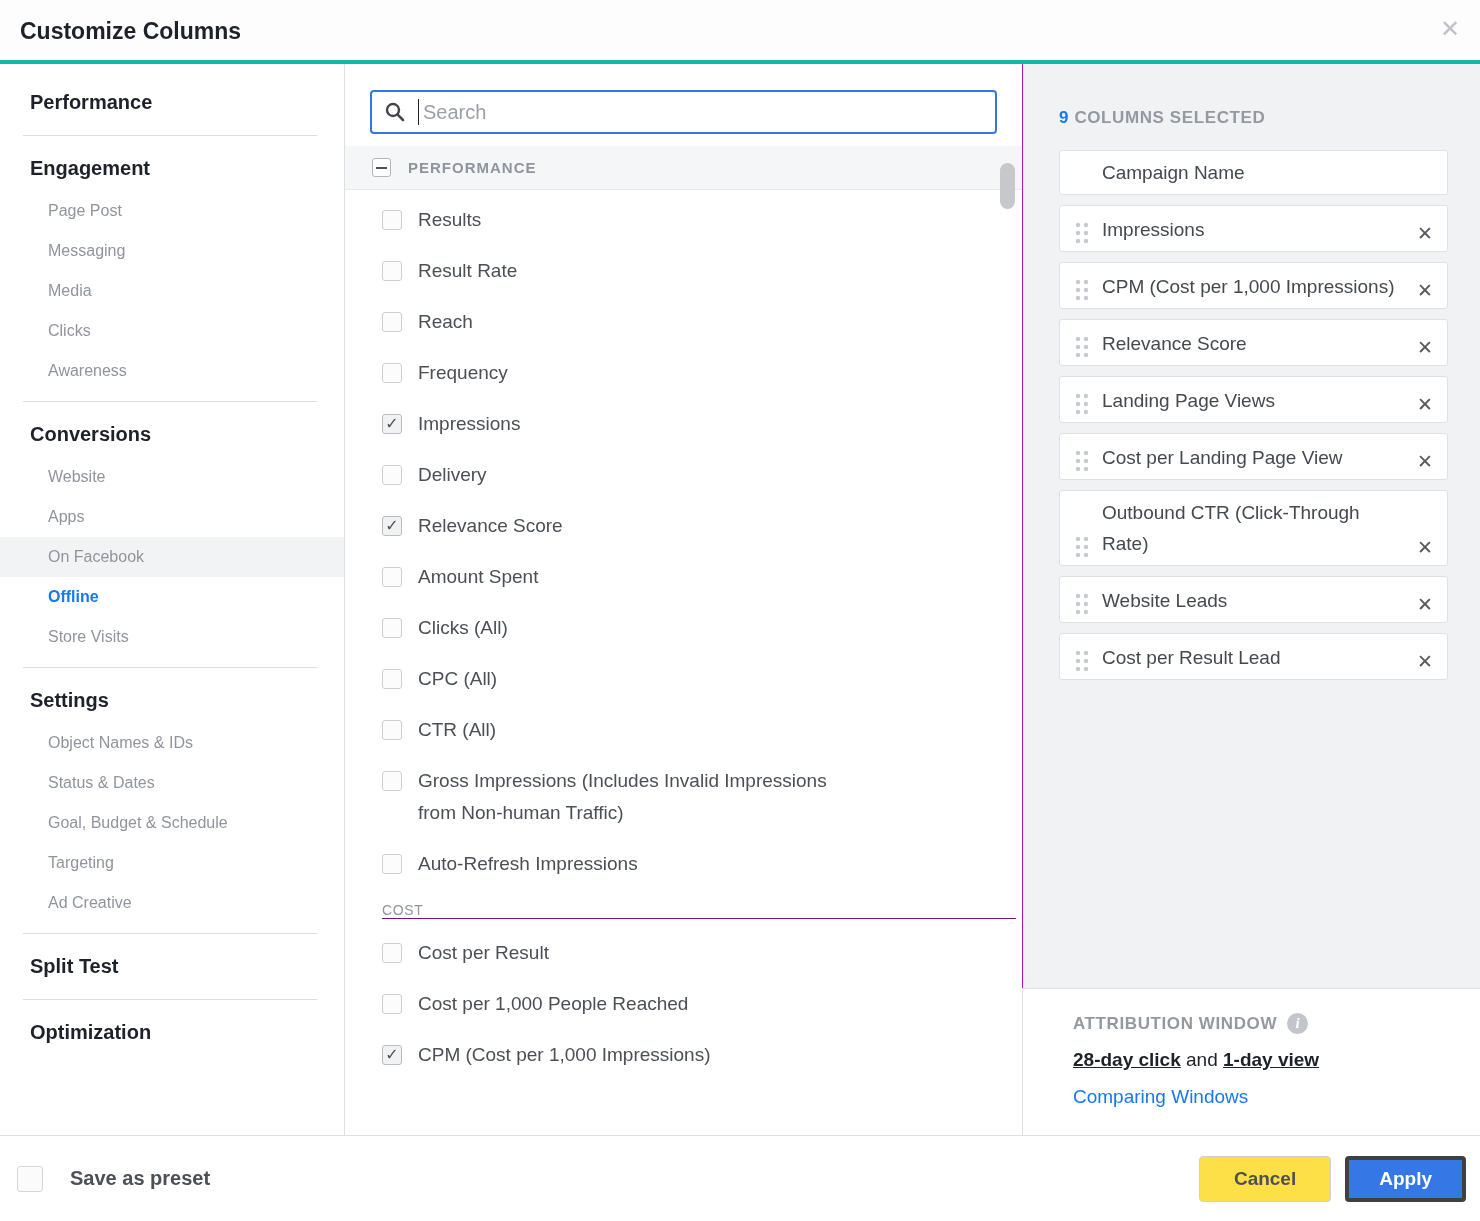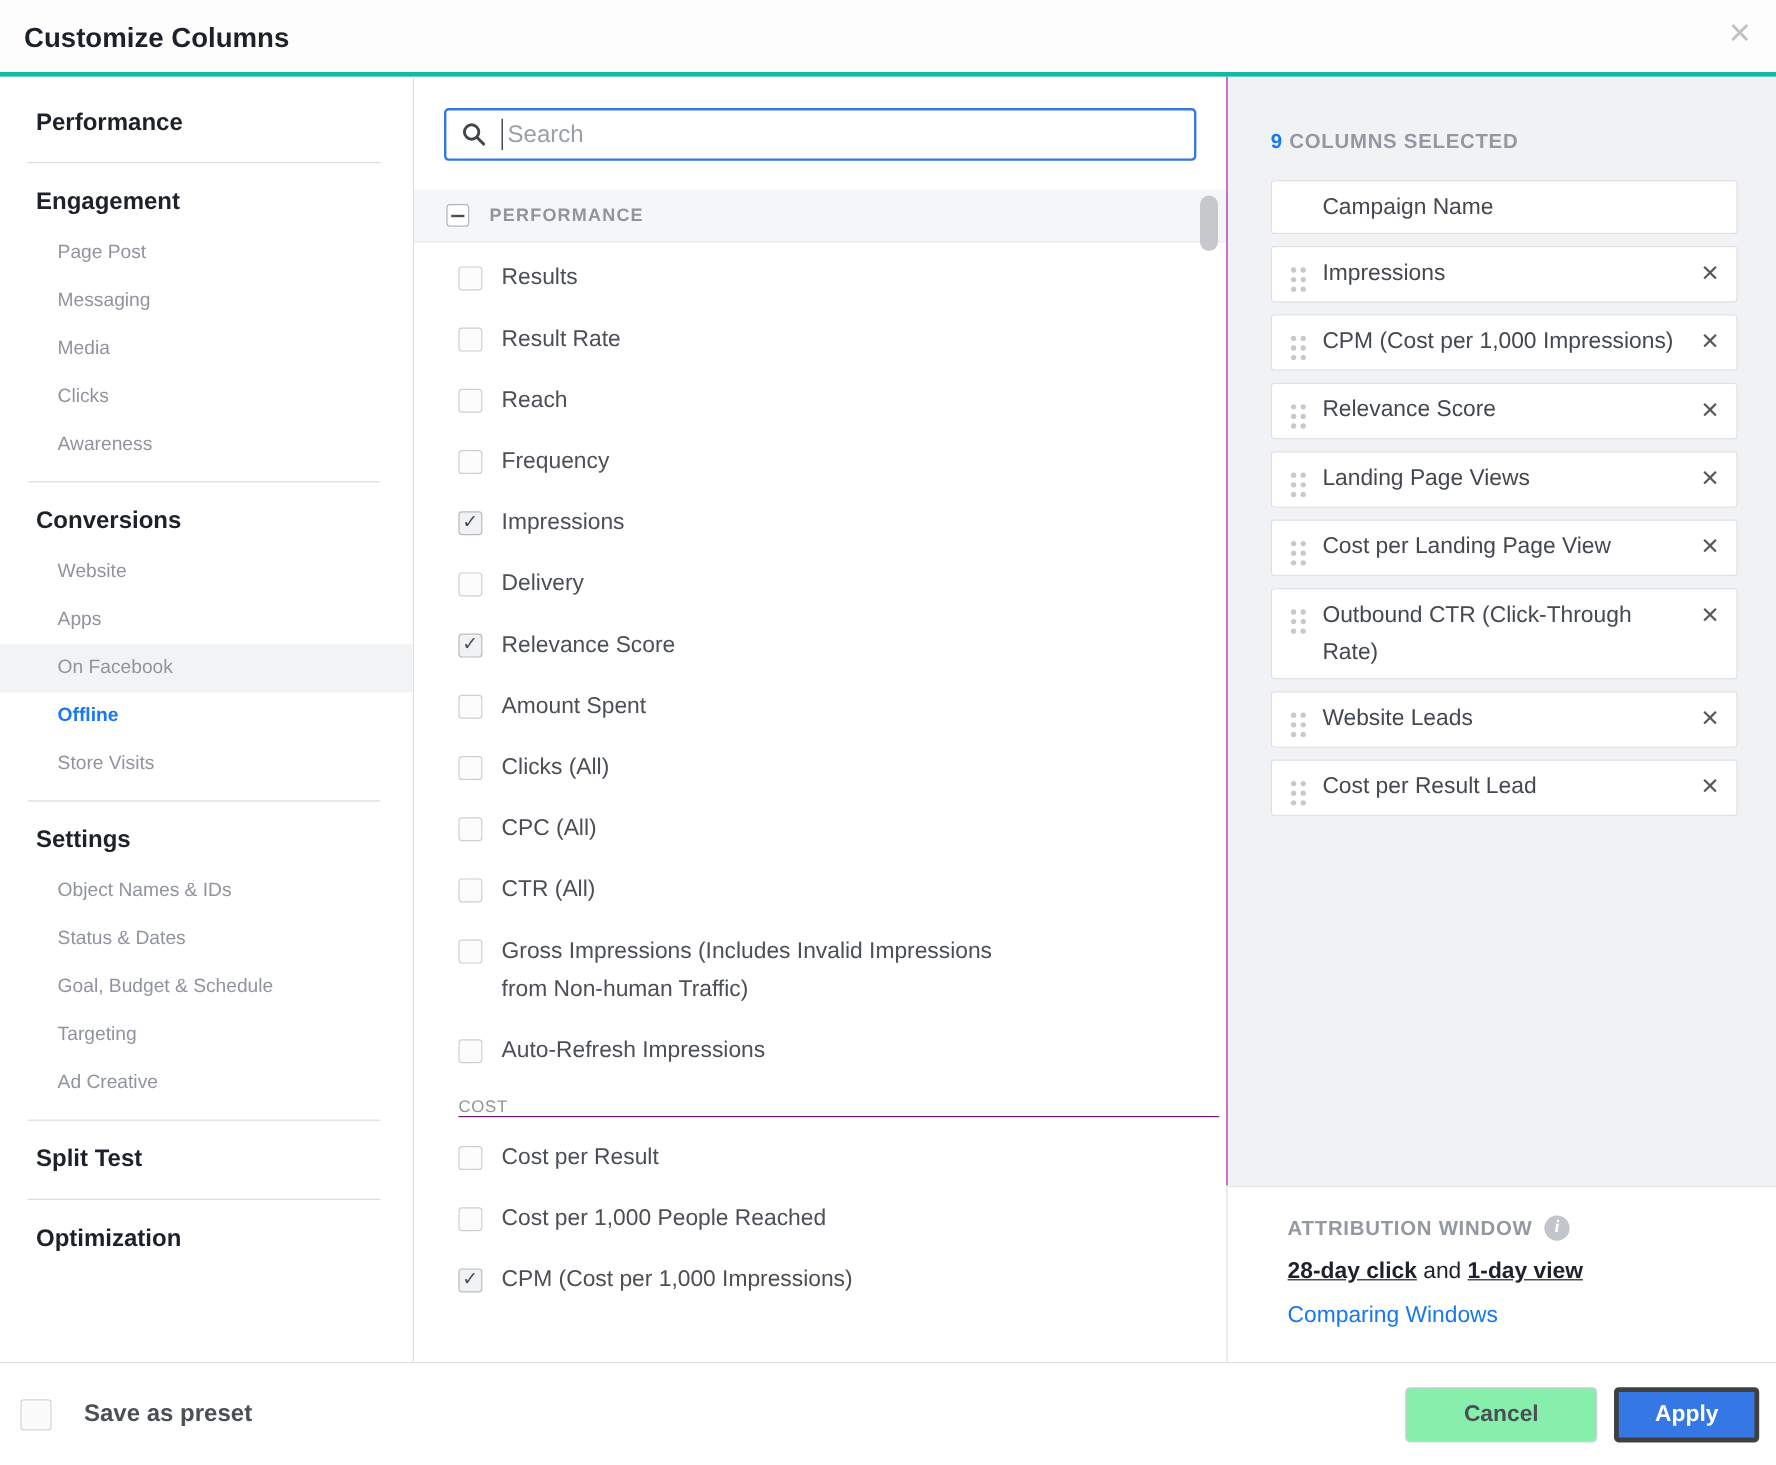--- a/index.html
+++ b/index.html
@@ -17,21 +17,21 @@
   .sidebar { position:absolute; left:0; top:64px; bottom:86px; width:345px; background:#fff;
              border-right:1px solid #dddfe2; padding-top:16px; overflow:hidden; }
   .side-header { font-size:20px; font-weight:bold; color:#1d2129; padding:11px 0 11px 30px; cursor:pointer; }
   .side-item { font-size:16px; color:#90949c; padding:11px 0 11px 48px; cursor:pointer; }
   .side-item.hover { background:#f2f3f5; }
   .side-item.active { color:#1877f2; font-weight:bold; }
   .side-divider { height:1px; background:#dadde1; margin:10px 27px 10px 23px; }
 
   
   .main { position:absolute; left:345px; top:64px; bottom:86px; width:677px; background:#fff; overflow:hidden; }
-  .search-wrap { margin:26px 25px 24px 25px; height:44px; border:2px solid #3578e5; border-radius:4px;
+  .search-wrap { margin:26px 25px 12px 25px; height:44px; border:2px solid #3578e5; border-radius:4px;
                  display:flex; align-items:center; padding:0 12px; background:#fff; }
   .search-icon { display:flex; flex-shrink:0; }
   .caret { width:1px; height:26px; background:#1d2129; margin-left:12px; }
   .search-input { flex:1; border:none; outline:none; font-size:20px; color:#1d2129; margin-left:2px;
                   font-family:inherit; background:transparent; }
   .search-input::placeholder { color:#9aa0a8; }
 
   .group-header { height:44px; background:#f5f6f7; border-bottom:1px solid #e9eaed;
                   display:flex; align-items:center; padding-left:27px; }
   .gh-checkbox { width:19px; height:19px; background:#fff; border:1px solid #b2b6bc; border-radius:3px;
@@ -53,21 +53,21 @@
   .scroll-thumb { position:absolute; right:7px; top:99px; width:15px; height:46px; border-radius:8px;
                   background:#c6c8cc; cursor:pointer; }
 
   
   .right-panel { position:absolute; left:1022px; top:64px; right:0; bottom:233px; background:#f1f2f4;
                  border-left:1px solid #a21caf; overflow:hidden; }
   .selected-head { padding:44px 0 0 36px; font-size:17px; font-weight:bold; color:#9499a1; letter-spacing:0.6px; }
   .selected-count { color:#1877f2; }
   .cards { margin:22px 32px 0 36px; }
   .sel-card { background:#fff; border:1px solid #dfe1e5; border-radius:3px; margin-bottom:10px;
-              display:flex; align-items:flex-start; padding:6px 14px 6px 12px; min-height:44px; }
+              display:flex; align-items:flex-end; padding:6px 14px 6px 12px; min-height:44px; }
   .drag-handle { width:16px; flex-shrink:0; margin:9px 12px 0 2px; cursor:grab; display:flex; }
   .card-label { flex:1; font-size:19px; color:#444950; line-height:31px; }
   .sel-card.pinned .card-label { margin-left:30px; }
   .card-remove { font-size:19px; color:#565a60; margin:5px 0 0 8px; cursor:pointer; flex-shrink:0; }
 
   .attribution { position:absolute; left:1022px; right:0; bottom:86px; height:147px; background:#fff;
                  border-left:1px solid #dddfe2; border-top:1px solid #dddfe2; padding:24px 0 0 50px; }
   .attr-title { font-size:17px; font-weight:bold; color:#9499a1; letter-spacing:0.6px; display:flex; align-items:center; }
   .info-icon { width:21px; height:21px; border-radius:50%; background:#c2c6cc; color:#fff; margin-left:10px;
                font-family:"Liberation Serif",serif; font-style:italic; font-weight:bold; font-size:15px;
@@ -76,21 +76,21 @@
   .attr-value b { font-weight:bold;text-decoration:underline; }
   .attr-link { margin-top:15px; font-size:19px; color:#1877f2; cursor:pointer; }
 
   
   .footer { position:absolute; left:0; right:0; bottom:0; height:86px; background:#fff;
             border-top:1px solid #dddfe2; display:flex; align-items:center; padding:0 14px 0 17px; }
   .save-cb { width:26px; height:26px; border:1px solid #d3d6db; border-radius:3px; background:#fbfbfc; cursor:pointer; }
   .save-label { margin-left:27px; font-size:20px; font-weight:bold; color:#4b4f56; }
   .footer-spacer { flex:1; }
   .btn { height:46px; border-radius:4px; font-size:19px; font-weight:bold; font-family:inherit; cursor:pointer; }
-  .btn-cancel { padding:0 48px; background:#86efac; border:1px solid #ccd0d5; color:#4b4f56; margin-right:14px;margin-left:24px; }
+  .btn-cancel { padding:0 34px; background:#fde047; border:1px solid #ccd0d5; color:#4b4f56; margin-right:14px;margin-left:24px; }
   .btn-apply { padding:0 30px; background:#3578e5; border:4px solid #404040; color:#fff; }
 </style>
 </head>
 <body>
 
 <div class="dialog">
 
   <div class="dlg-header">
     <div class="dlg-title">Customize Columns</div>
     <div class="dlg-close">✕</div>

